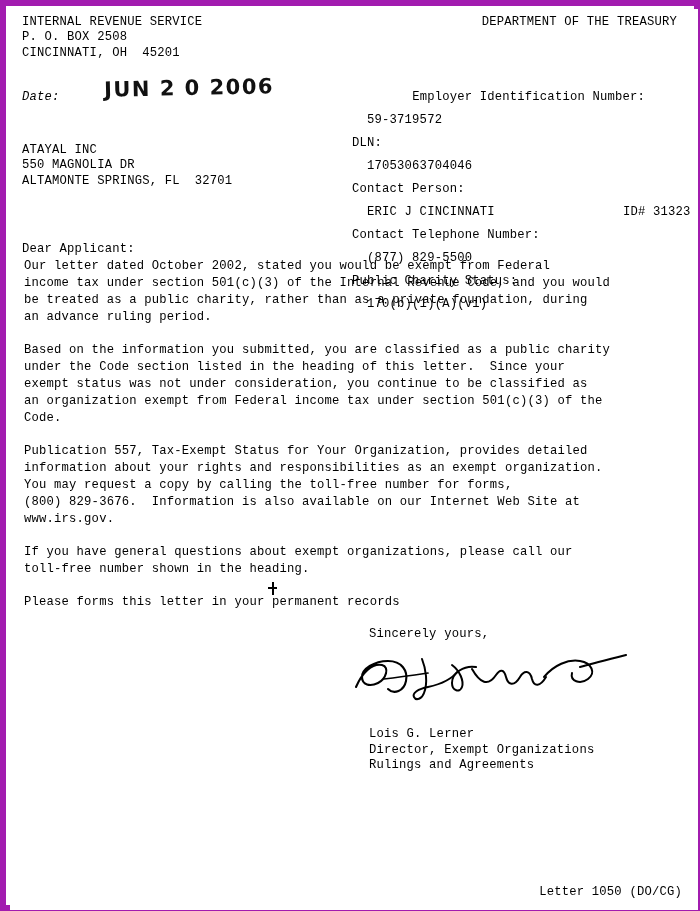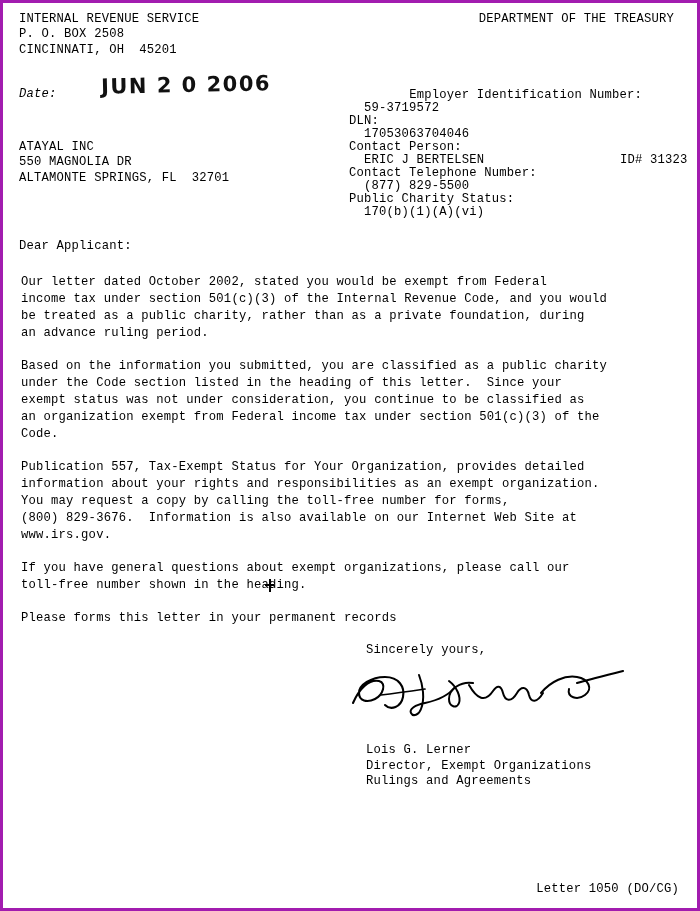--- a/index.html
+++ b/index.html
@@ -12,21 +12,21 @@
     height: 911px;
     font-family: "Liberation Mono", "DejaVu Sans Mono", monospace;
     color: #000000;
     overflow: hidden;
   }
   .page {
     position: relative;
     width: 700px;
     height: 911px;
     box-sizing: border-box;
-    border: 3px solid #a21caf;
+    border: 6px solid #a21caf;
     background: #ffffff;
   }
   .sheet {
     position: absolute;
     left: 4px;
     top: 3px;
     width: 688px;
     height: 901px;
     background: #ffffff;
     box-sizing: border-box;
@@ -77,40 +77,40 @@
   .addr {
     position: absolute;
     left: 0;
     top: 80px;
     white-space: pre;
     line-height: 15.4px;
   }
   .info {
     position: absolute;
     left: 330px;
-    top: 16px;
-    white-space: pre;
-    line-height: 13px;
+    top: 0px;
+    white-space: pre;
+    line-height: 23px;
   }
   .info .idline {
     position: relative;
     display: block;
     white-space: pre;
   }
   .info .idnum {
     position: absolute;
     left: 240px;
     top: 0;
     white-space: pre;
     margin-left: 31px;
   }
 
   .salutation {
     margin-top: 4px;
-    margin-bottom: 20px;
+    margin-bottom: 1px;
   }
   p.body-para {
     margin: 0 0 16px 2px;
     white-space: pre-wrap;
     line-height: 17px;
   }
 
   .sig-block {
     position: relative;
     margin-top: 4px;
@@ -184,21 +184,21 @@
       <div class="addr">ATAYAL INC
 550 MAGNOLIA DR
 ALTAMONTE SPRINGS, FL  32701</div>
 
       <div class="info">
         <span>Employer Identification Number:</span>
 <span>  59-3719572</span>
 <span>DLN:</span>
 <span>  17053063704046</span>
 <span>Contact Person:</span>
-<span class="idline"><span>  ERIC J BERTELSEN</span><span class="idnum">ID# 31323</span></span><span>Contact Telephone Number:</span>
+<span class="idline"><span>  ERIC J CINCINNATI</span><span class="idnum">ID# 31323</span></span><span>Contact Telephone Number:</span>
 <span>  (877) 829-5500</span>
 <span>Public Charity Status:</span>
 <span>  170(b)(1)(A)(vi)</span>
       </div>
     </div>
 
     <div class="salutation">Dear Applicant:</div>
 
     <p class="body-para">Our letter dated October 2002, stated you would be exempt from Federal
 income tax under section 501(c)(3) of the Internal Revenue Code, and you would

